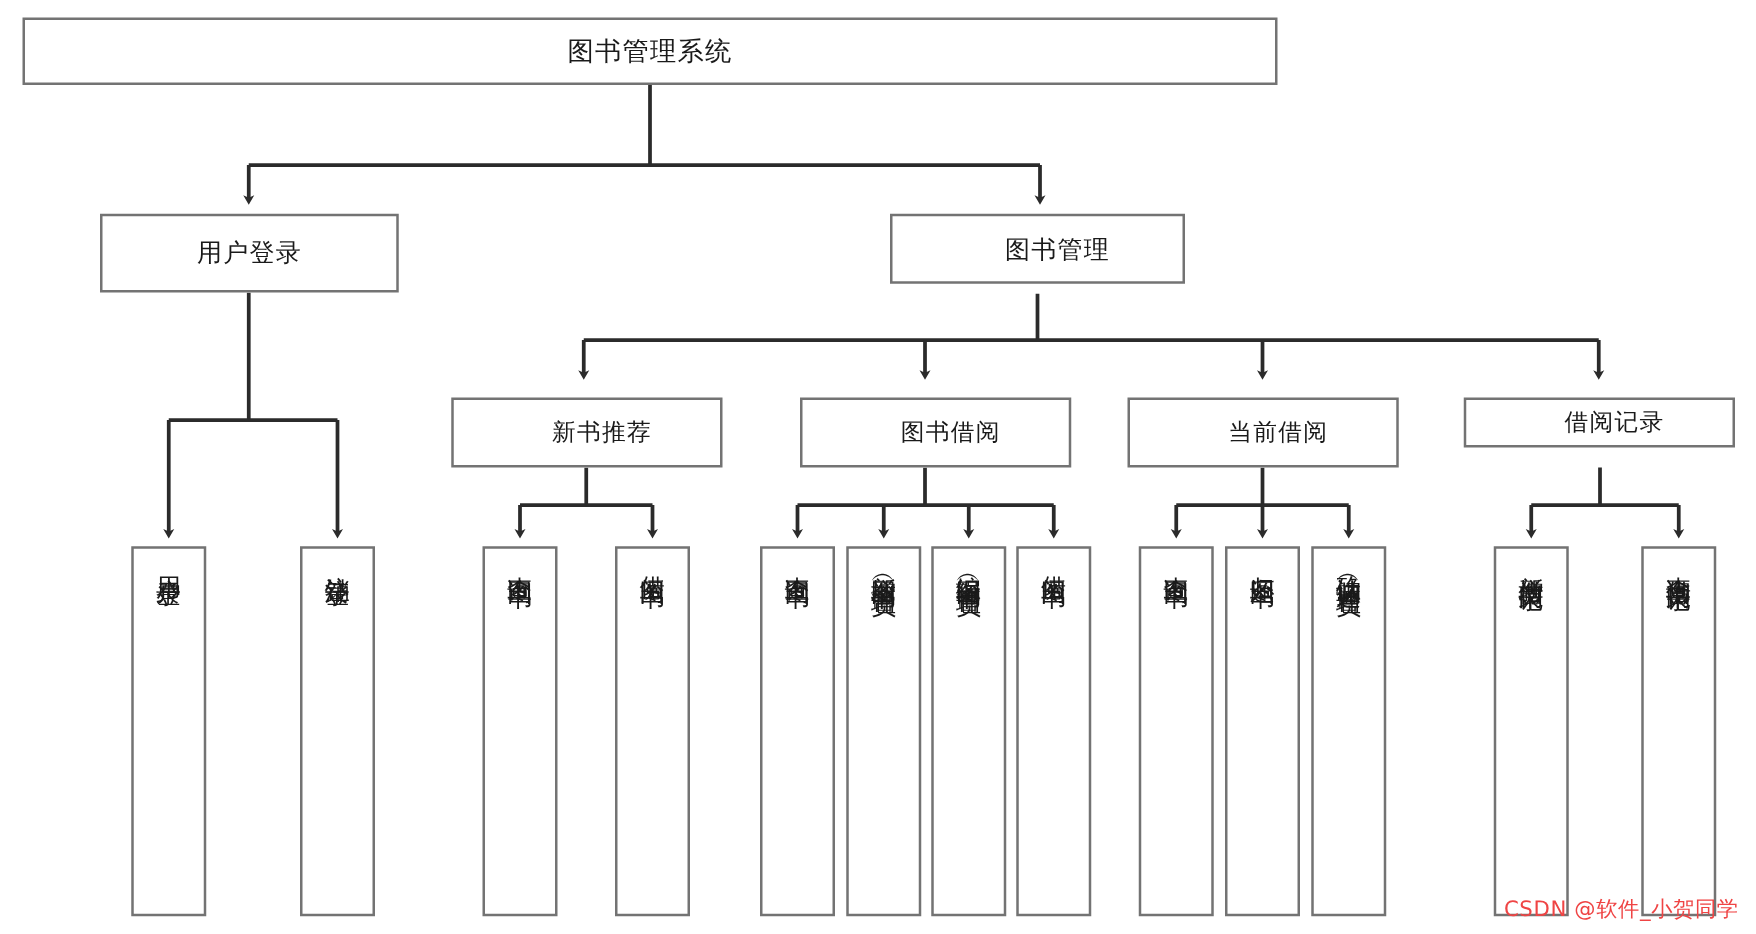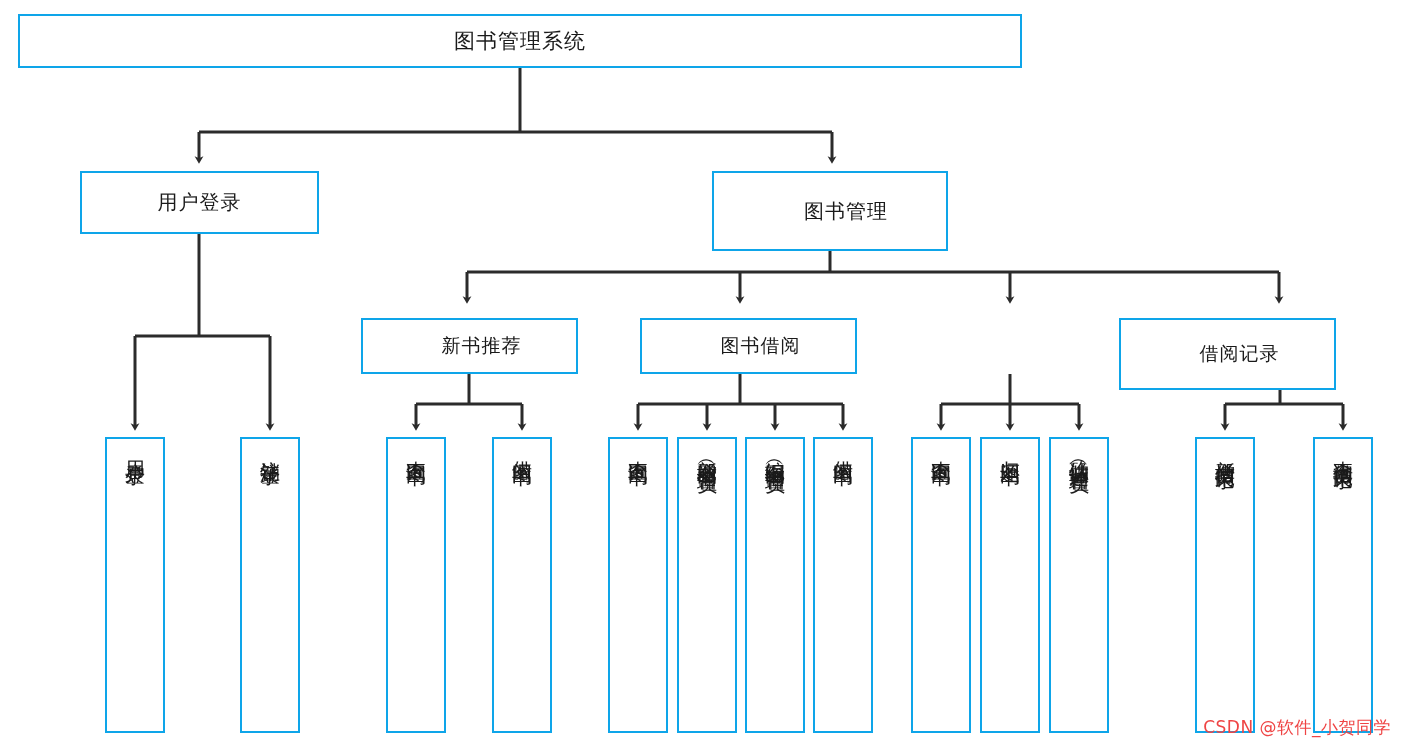--- a/index.html
+++ b/index.html
@@ -22,21 +22,21 @@
     position: absolute;
     left: 0;
     top: 0;
     width: 1405px;
     height: 747px;
     pointer-events: none;
   }
   .node {
     position: absolute;
     box-sizing: border-box;
-    border: 2px solid #0ea5e9;
+    border: 2px solid #737373;
     background: #ffffff;
     display: flex;
     align-items: center;
     justify-content: center;
     color: #1a1a1a;
     z-index: 2;
   }
   .node.root {
     font-size: 21px;
   }
@@ -132,34 +132,37 @@
   </svg>
 
   <div class="node root" style="left:18px; top:14px; width:1004px; height:54px;">
     <span class="htext">图书管理系统</span>
   </div>
 
   <div class="node lvl1" style="left:80px; top:171px; width:239px; height:63px;">
     <span class="htext">用户登录</span>
   </div>
 
-  <div class="node lvl1" style="left:712px; top:171px; width:236px; height:80px;padding-left:32px;">
+  <div class="node lvl1" style="left:712px; top:171px; width:236px; height:56px;padding-left:32px;">
     <span class="htext">图书管理</span>
   </div>
 
   <div class="node lvl2" style="left:361px; top:318px; width:217px; height:56px;">
     <span class="htext">新书推荐</span>
   </div>
 
   <div class="node lvl2" style="left:640px; top:318px; width:217px; height:56px;">
     <span class="htext">图书借阅</span>
   </div>
 
-
-  <div class="node lvl2" style="left:1119px; top:318px; width:217px; height:72px;font-family:Liberation Serif, serif;">
+  <div class="node lvl2" style="left:902px; top:318px; width:217px; height:56px;">
+    <span class="htext">当前借阅</span>
+  </div>
+
+  <div class="node lvl2" style="left:1171px; top:318px; width:217px; height:40px;font-family:Liberation Serif, serif;">
     <span class="htext">借阅记录</span>
   </div>
 
   <div class="node leaf" style="left:105px; top:437px; width:60px; height:296px;">
     <span class="vtext">用户登录</span>
   </div>
 
   <div class="node leaf" style="left:240px; top:437px; width:60px; height:296px;">
     <span class="vtext">注销登录</span>
   </div>

